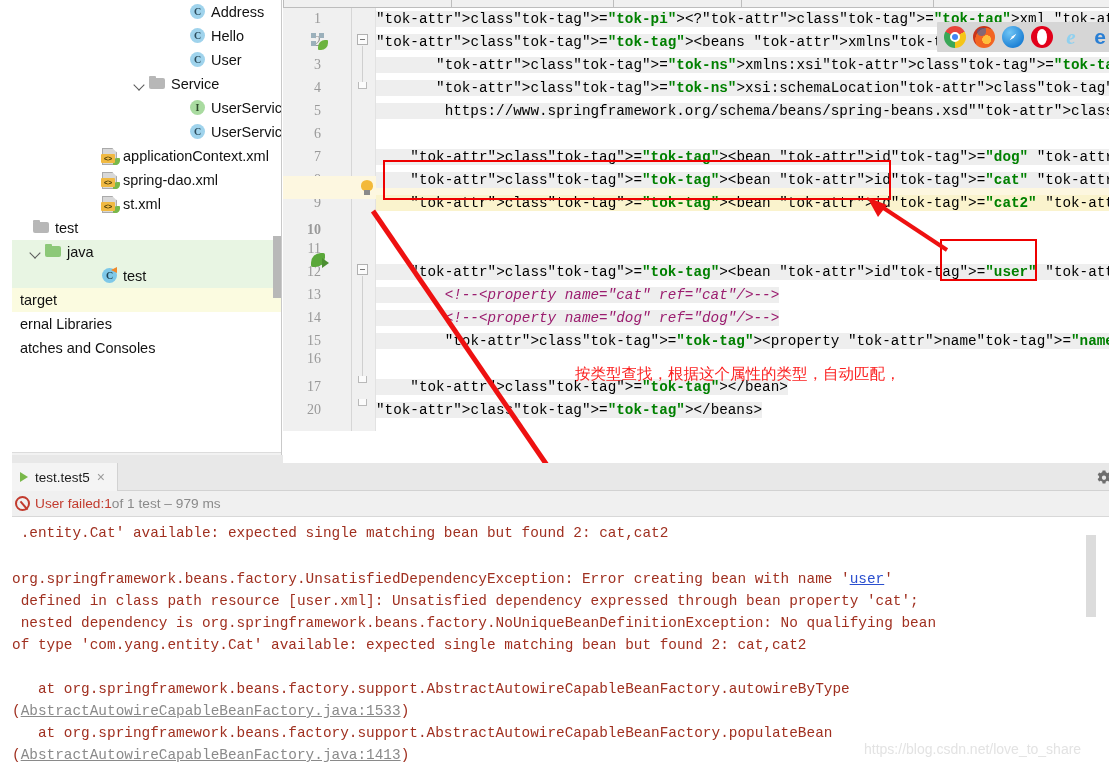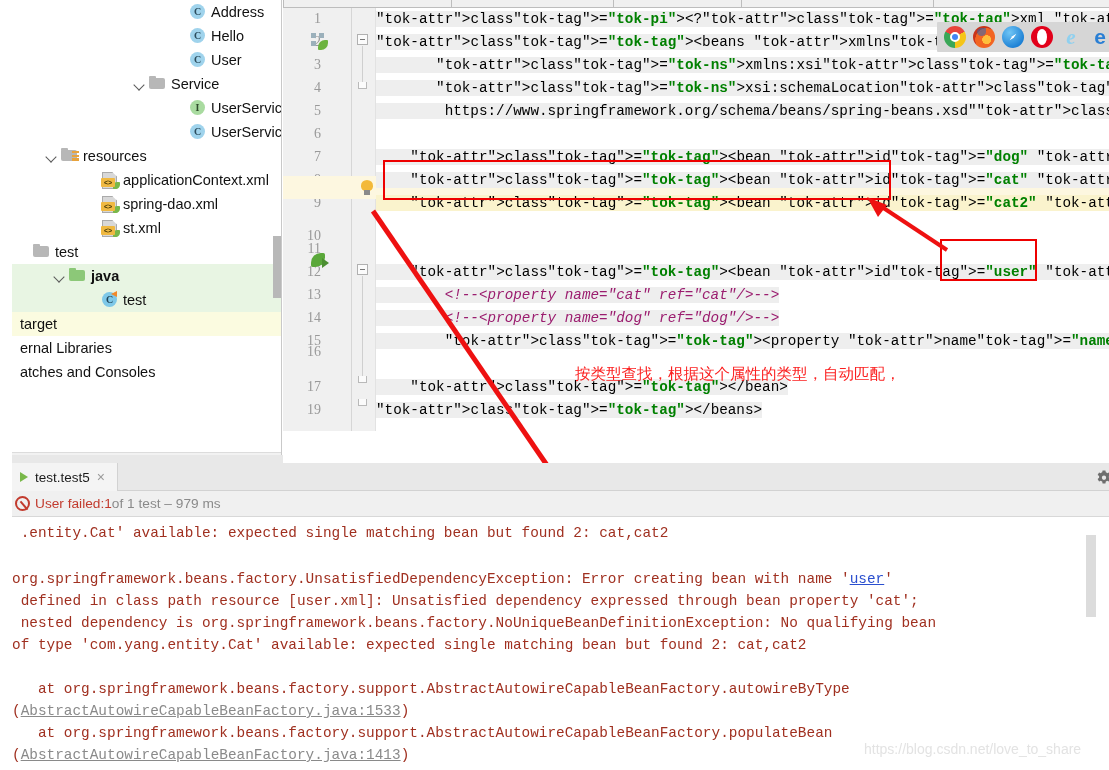--- a/index.html
+++ b/index.html
@@ -501,27 +501,20 @@
         <div class="tnode" style="padding-left: 160px;">
           <span class="arrow"></span>
           <span class="ico iface"></span>
           <span class="tlabel">UserService</span>
         </div>
         <div class="tnode" style="padding-left: 160px;">
           <span class="arrow"></span>
           <span class="ico cls"></span>
           <span class="tlabel">UserServiceImpl</span>
         </div>
-        <div class="tnode" style="padding-left: 32px;">
-          <span class="arrow open"></span>
-          <span class="ico folder res">
-            <span class="resbars"></span>
-          </span>
-          <span class="tlabel">resources</span>
-        </div>
         <div class="tnode" style="padding-left: 72px;">
           <span class="arrow"></span>
           <span class="ico xml">
             <span class="leafdot"></span>
           </span>
           <span class="tlabel">applicationContext.xml</span>
         </div>
         <div class="tnode" style="padding-left: 72px;">
           <span class="arrow"></span>
           <span class="ico xml">
@@ -534,21 +527,21 @@
           <span class="ico xml">
             <span class="leafdot"></span>
           </span>
           <span class="tlabel">st.xml</span>
         </div>
         <div class="tnode" style="padding-left: 4px;">
           <span class="arrow"></span>
           <span class="ico folder"></span>
           <span class="tlabel">test</span>
         </div>
-        <div class="tnode grn" style="padding-left: 40px; font-weight: bold;">
+        <div class="tnode grn" style="padding-left: 16px;">
           <span class="arrow open"></span>
           <span class="ico folder green"></span>
           <span class="tlabel">java</span>
         </div>
         <div class="tnode grn" style="padding-left: 72px;">
           <span class="arrow"></span>
           <span class="ico clstest"></span>
           <span class="tlabel">test</span>
         </div>
         <div class="tnode yel" style="padding-left: 0px; margin-left: -8px;">
@@ -585,29 +578,29 @@
     <div id="gutter">
         <div class="lnum" style="top: 3px;">1</div>
         <div class="lnum" style="top: 26px;">2</div>
         <div class="lnum" style="top: 49px;">3</div>
         <div class="lnum" style="top: 72px;">4</div>
         <div class="lnum" style="top: 95px;">5</div>
         <div class="lnum" style="top: 118px;">6</div>
         <div class="lnum" style="top: 141px;">7</div>
         <div class="lnum" style="top: 164px;">8</div>
         <div class="lnum" style="top: 187px;">9</div>
-        <div class="lnum" style="top: 220px;">10</div>
+        <div class="lnum" style="top: 214px; font-weight: bold;">10</div>
         <div class="lnum" style="top: 233px;">11</div>
         <div class="lnum" style="top: 256px;">12</div>
         <div class="lnum" style="top: 279px;">13</div>
         <div class="lnum" style="top: 302px;">14</div>
         <div class="lnum" style="top: 325px;">15</div>
-        <div class="lnum" style="top: 336px;">16</div>
+        <div class="lnum" style="top: 343px;">16</div>
         <div class="lnum" style="top: 371px;">17</div>
-        <div class="lnum" style="top: 394px;">19</div>
+        <div class="lnum" style="top: 394px;">20</div>
       </div>
     <div id="foldcol">
       <div class="fold" style="left:5px;  top:26px;"></div>
       <div class="foldline" style="left:10px; top:38px; height:36px;"></div>
       <div class="foldend" style="left:6px;  top:74px;"></div>
       <div class="fold" style="left:5px;  top:256px;"></div>
       <div class="foldline" style="left:10px; top:268px; height:100px;"></div>
       <div class="foldend" style="left:6px;  top:368px;"></div>
       <div class="foldend" style="left:6px;  top:391px;"></div>
     </div>

